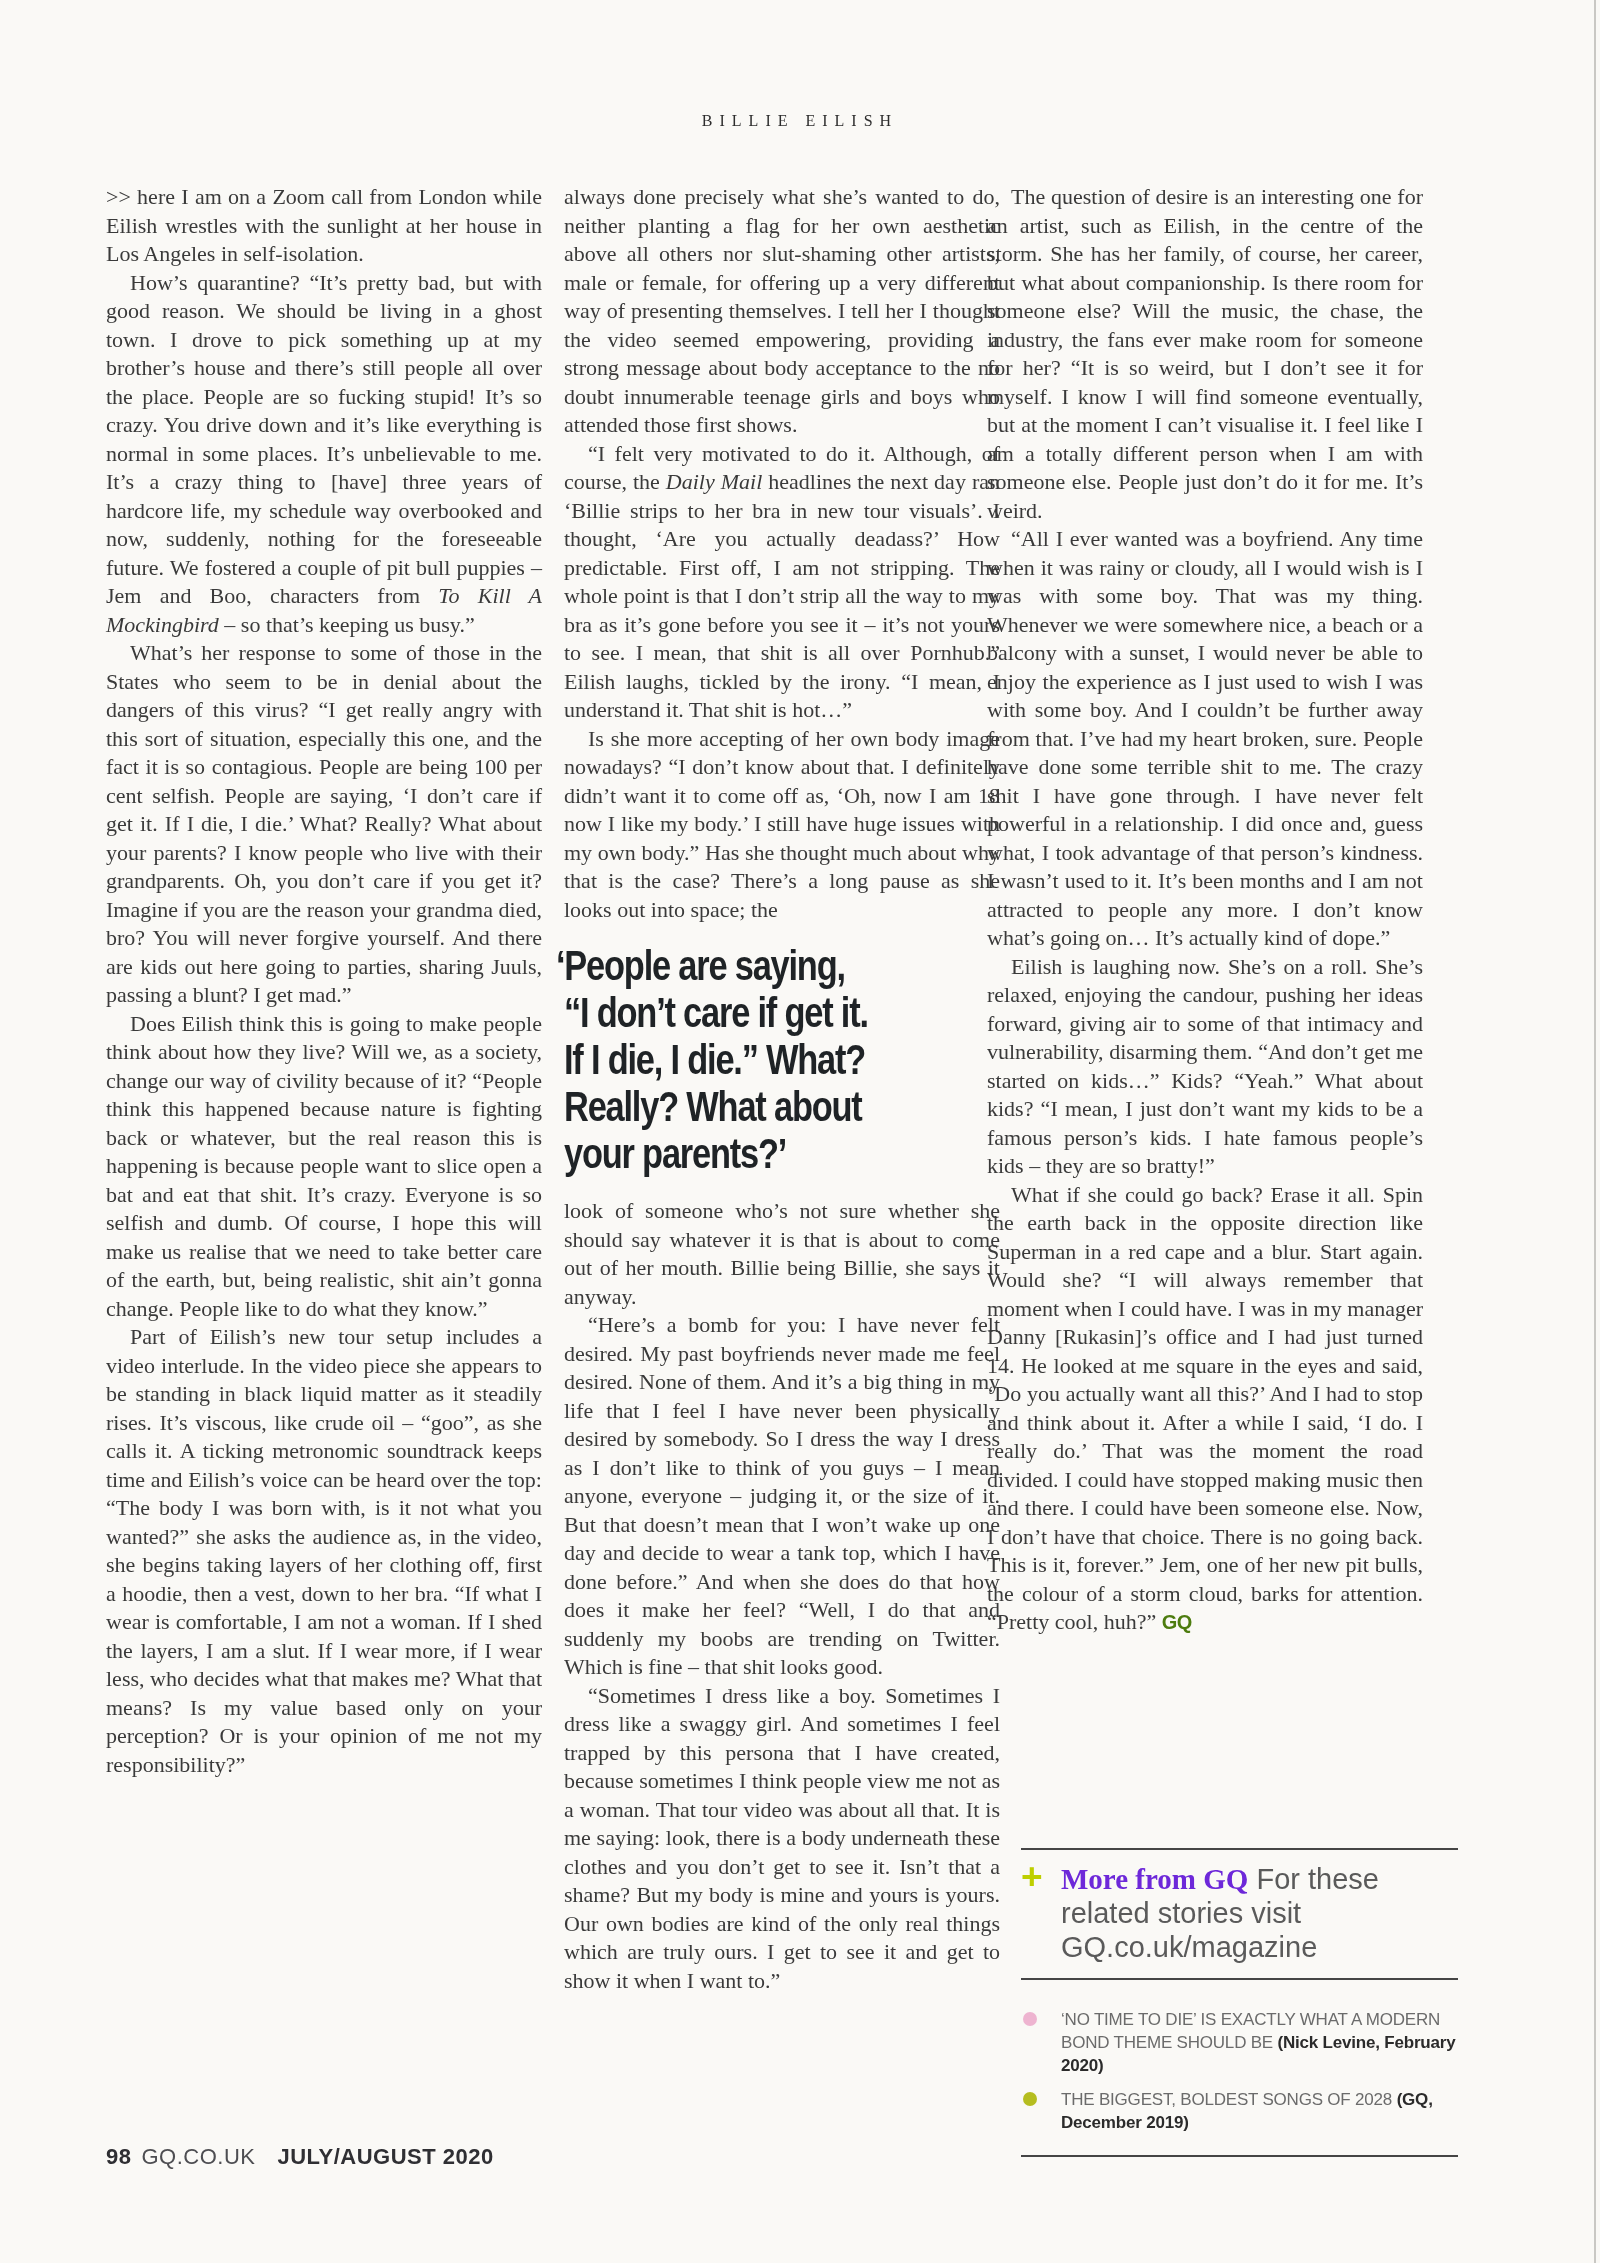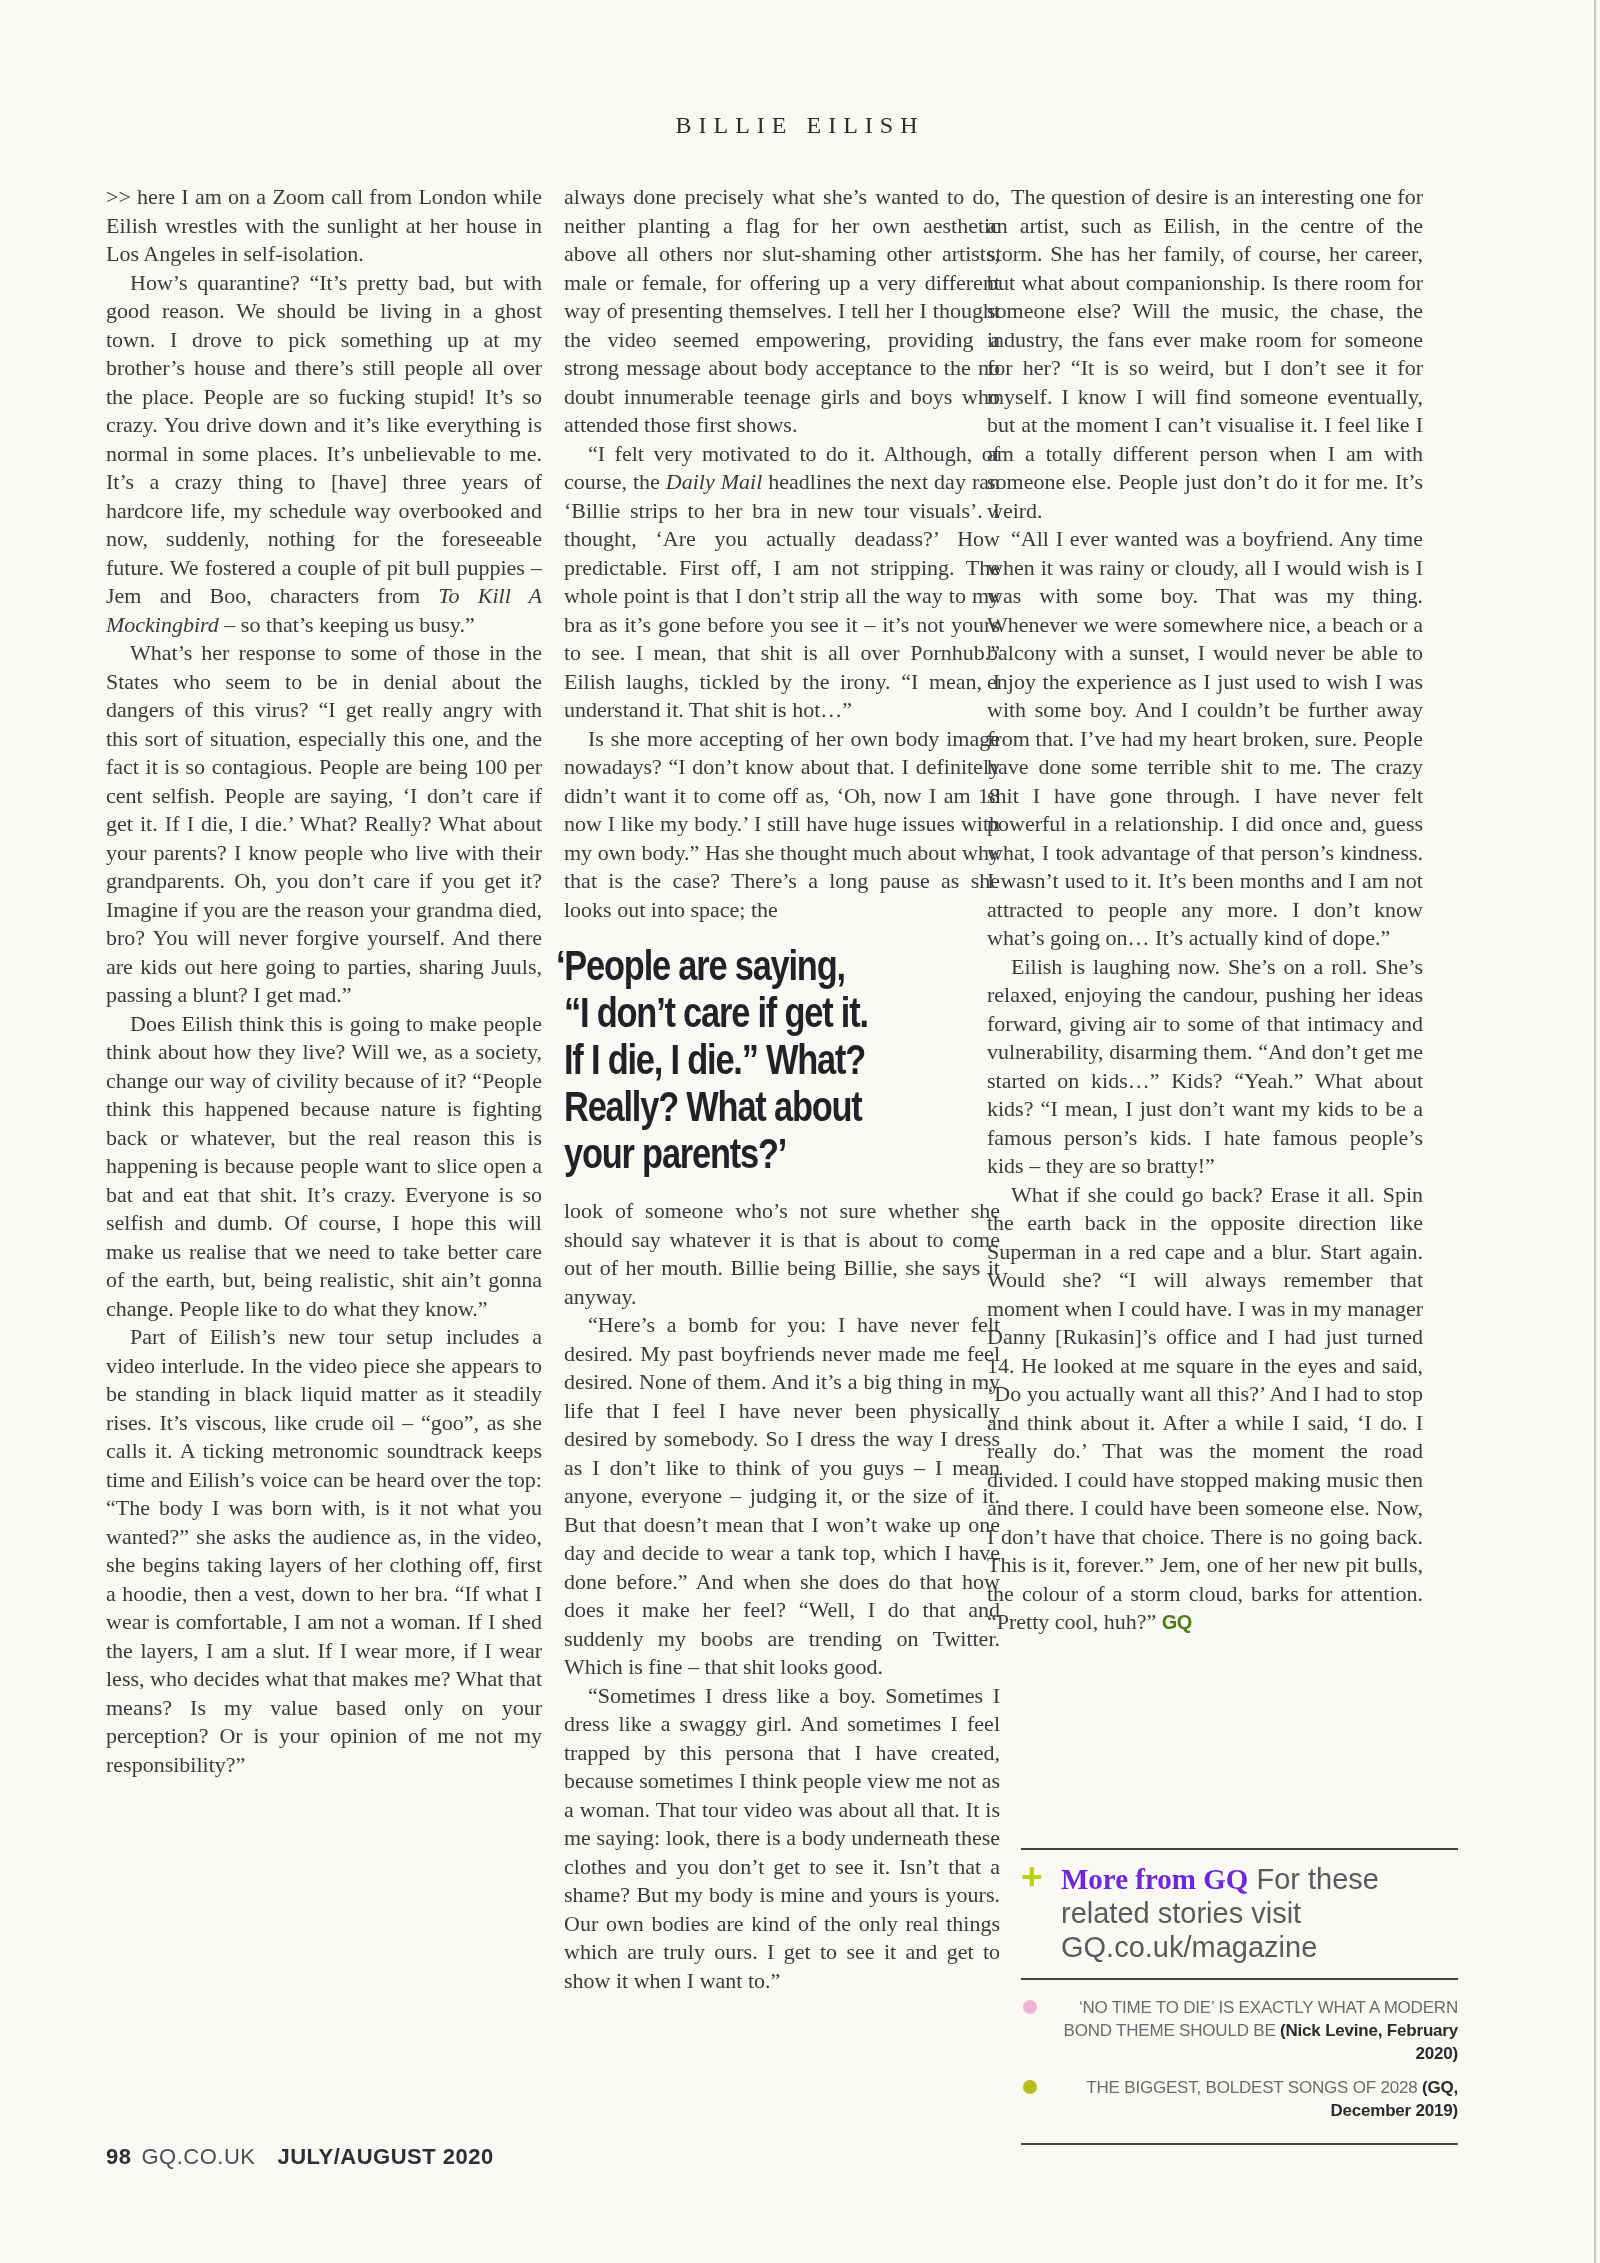--- a/index.html
+++ b/index.html
@@ -8,21 +8,21 @@
     background:#faf9f6;
     font-family:"Liberation Serif","DejaVu Serif",serif;
     color:#343434;
     position:relative;
     overflow:hidden;
   }
   .page{position:absolute;inset:0;}
   .page-title{
     position:absolute;top:112px;left:0;width:1600px;
     text-align:center;
-    font-size:24px;letter-spacing:7px;
+    font-size:16px;letter-spacing:7px;
     color:#2d2d2d;
   }
   .column{
     position:absolute;top:183px;width:436px;
     text-align:justify;
     font-size:22px;line-height:28.5px;
     color:#3a3a3a;
   }
   #col1{left:106px;}
   #col2{left:564px;}
@@ -57,21 +57,21 @@
     position:relative;
     padding:12px 0 14px 40px;
     font-size:29px;line-height:34px;
     color:#5a5a5a;
   }
   .more-bold{font-weight:bold;color:#6d28d9;font-family:Liberation Serif, serif;}
   .plus{
     position:absolute;left:0;top:8px;
     color:#becf00;font-weight:bold;font-size:37px;line-height:37px;
   }
-  .more-list{padding:16px 0 10px 0;text-align:right;}
+  .more-list{padding:28px 0 10px 0;}
   .more-item{
     position:relative;
     padding-left:40px;
     margin-bottom:11px;
     font-size:17px;line-height:23px;
     letter-spacing:-0.2px;
     color:#6b6b6b;
   }
   .more-item .bd{color:#2b2b2b;}
   .dot{

